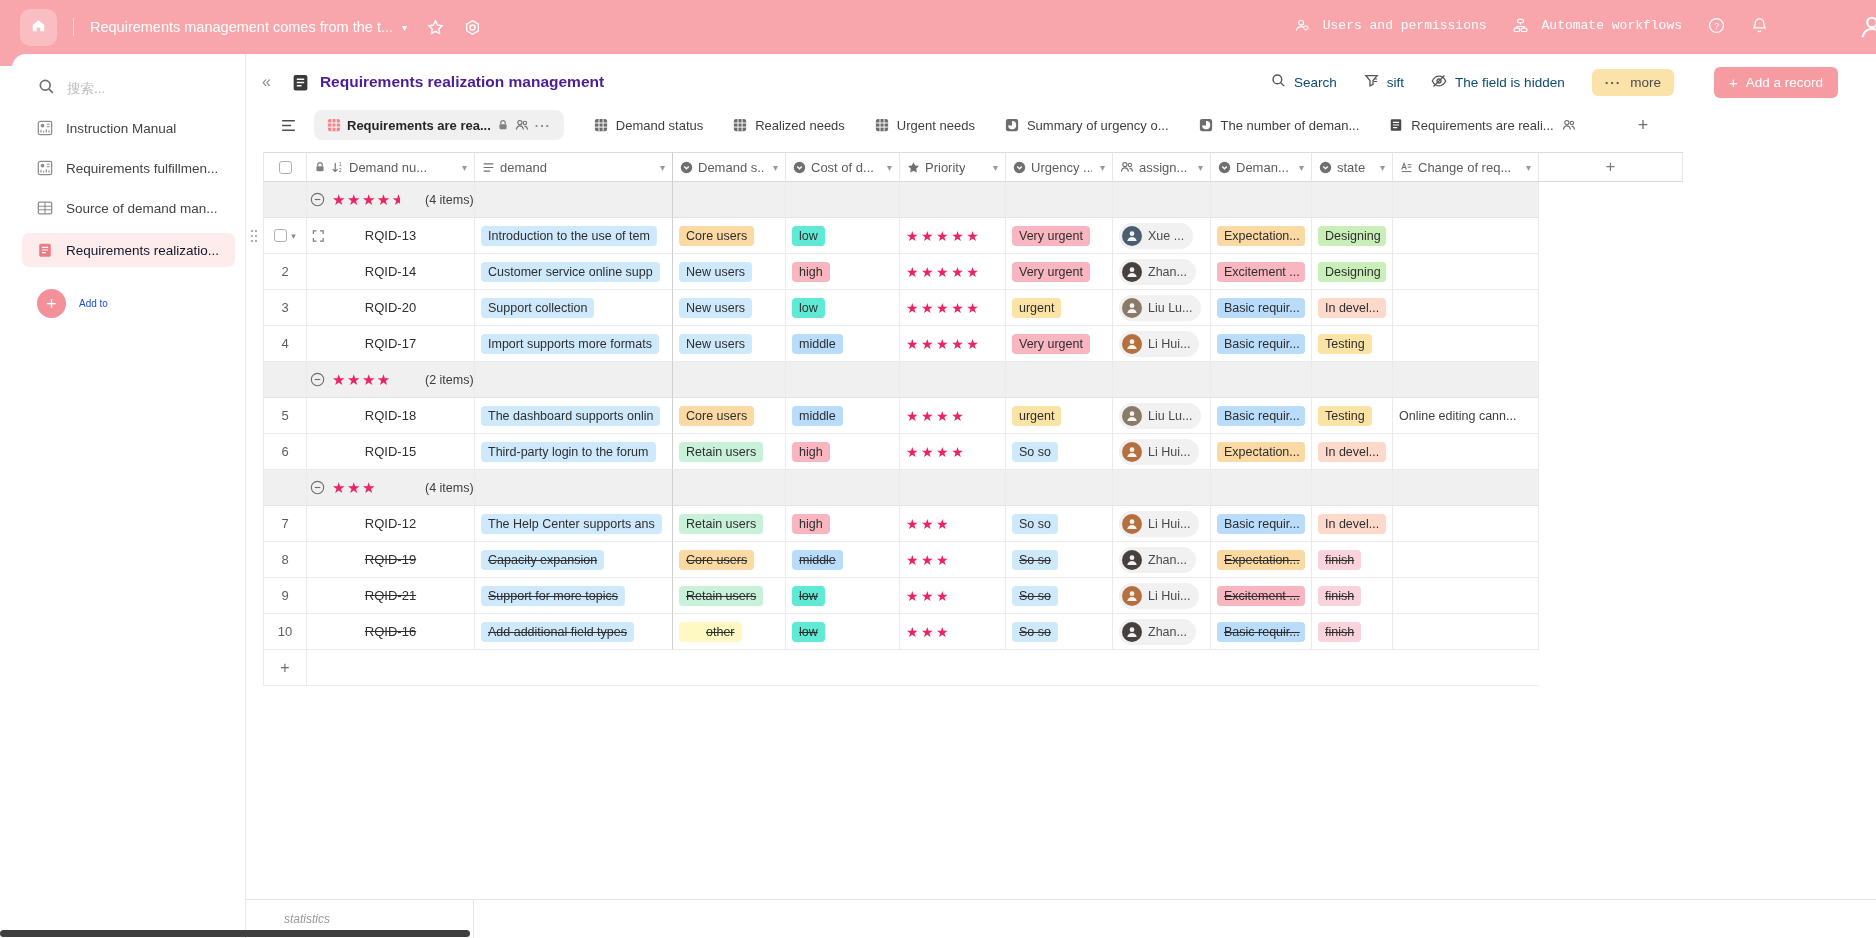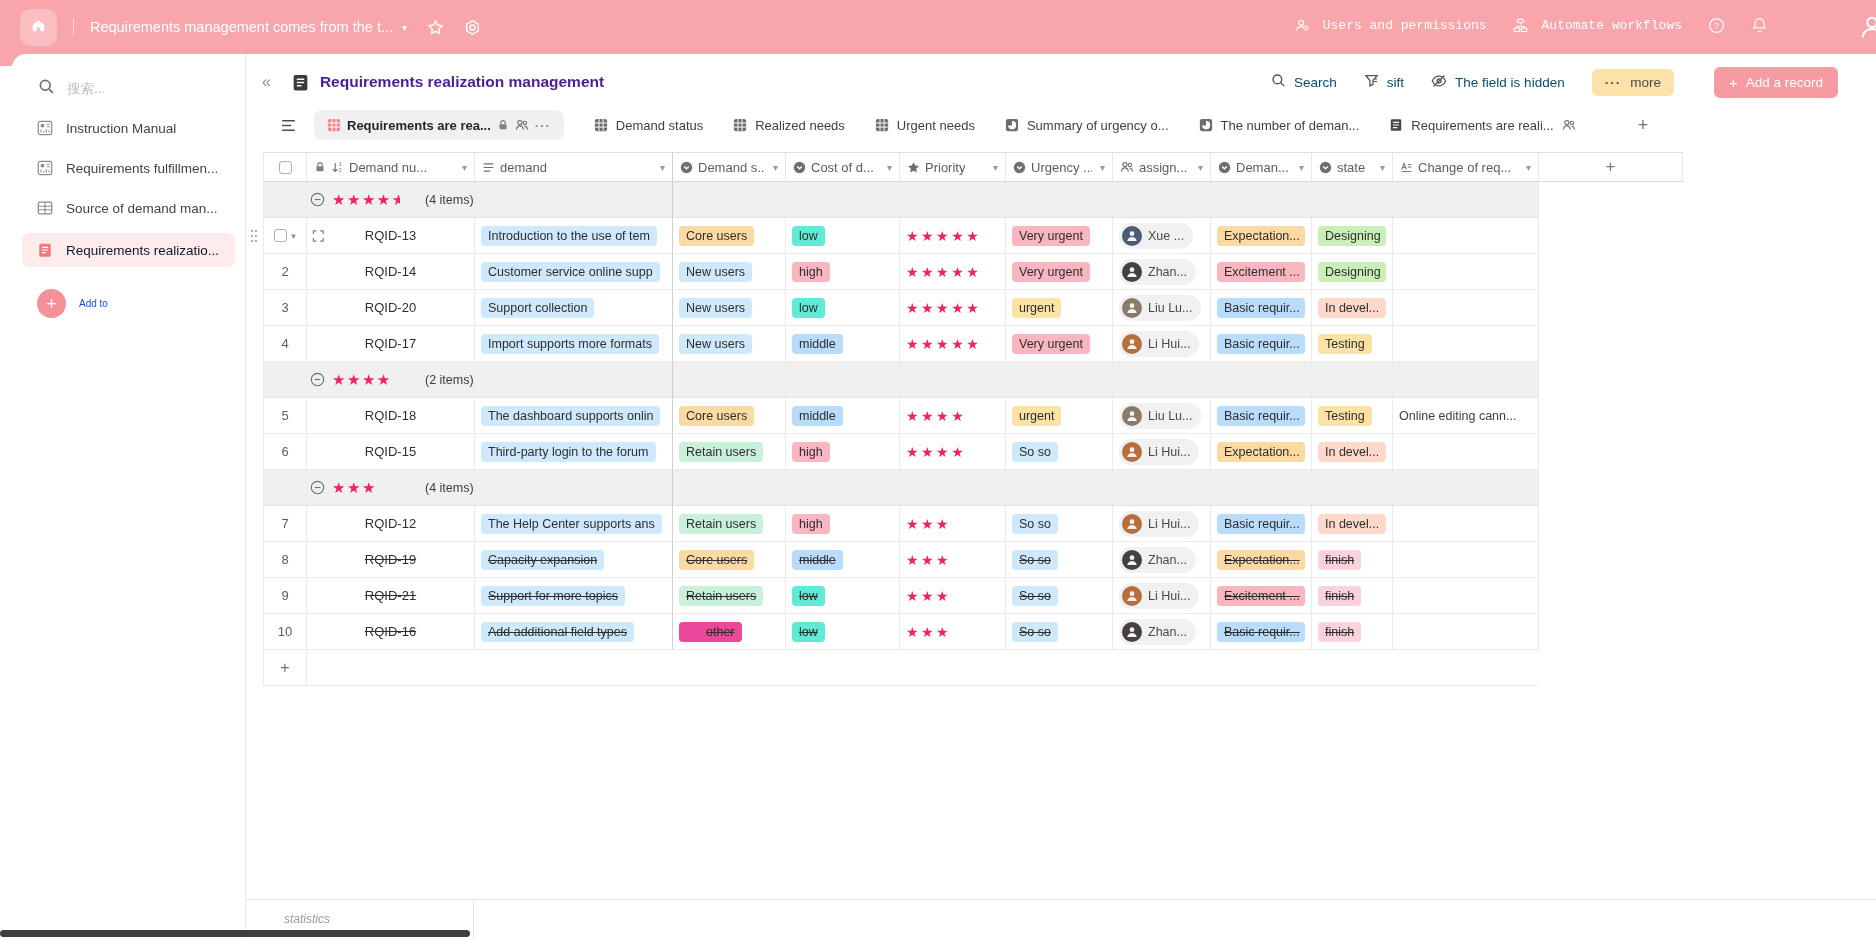--- a/index.html
+++ b/index.html
@@ -89,21 +89,21 @@
   .chip{display:inline-block;padding:3px 7px;border-radius:4px;font-size:12.5px;color:#2e2e2e;max-width:100%;overflow:hidden;white-space:nowrap;box-sizing:border-box;}
   .struck{text-decoration:line-through;}
   .c-lightblue{background:#cfe9fc;}
   .c-blue{background:#b9dcfb;}
   .c-orange{background:#fbd9a2;}
   .c-yellow{background:#fbe3a6;}
   .c-red{background:#f9b6c0;}
   .c-green{background:#5eead4;}
   .c-green2{background:#c9eeb8;text-align:center;}
   .c-mint{background:#c9f1da;}
-  .c-lightgreen{background:#ec4899;padding-left:27px;}
+  .c-lightgreen{background:#fef9c3;padding-left:27px;}
   .c-peach{background:#fcd9cb;}
   .c-pink{background:#fad2dc;}
 
   .stars{color:#ee2362;font-size:14px;letter-spacing:2.5px;}
   .apill{display:inline-flex;align-items:center;gap:6px;background:#f1f1f2;border-radius:13px;height:26px;padding:0 9px 0 3px;max-width:100%;overflow:hidden;box-sizing:border-box;}
   .av{width:20px;height:20px;border-radius:50%;flex:0 0 auto;display:flex;align-items:center;justify-content:center;overflow:hidden;}
   .aname{font-size:12.5px;color:#4a4a4a;overflow:hidden;white-space:nowrap;}
   .changetxt{font-size:12.5px;color:#3f3f3f;}
 
   .addrow{display:grid;grid-template-columns:44px 1232px;height:36px;}

